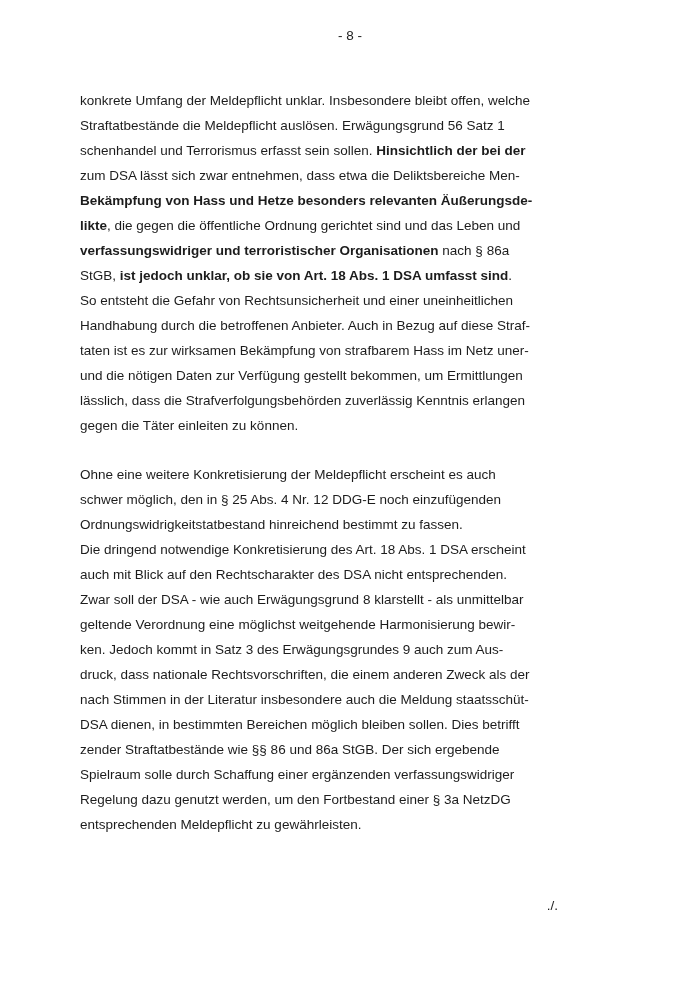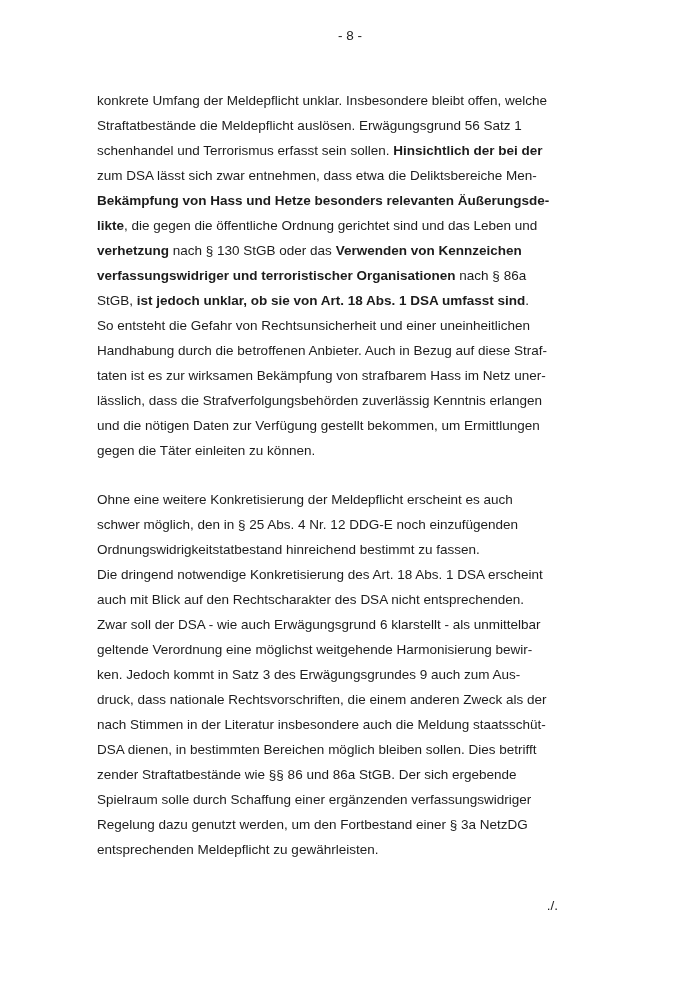--- a/index.html
+++ b/index.html
@@ -28,21 +28,21 @@
     font-size: 13.5px;
     line-height: 16px;
   }
   .document-body {
     position: absolute;
     top: 88px;
     left: 80px;
     width: 502px;
     font-size: 13.5px;
   }
-  .paragraph { margin: 0 0 24px 17px; }
+  .paragraph { margin: 0 0 24px 0; }
   .line {
     white-space: pre;
     line-height: 25px;
     height: 25px;
   }
   .bold { font-weight: bold; }
   .continuation-mark {
     position: absolute;
     left: 80px;
     top: 898px;
@@ -58,37 +58,36 @@
   <div class="page-number">- 8 -</div>
 
   <div class="document-body">
       <div class="paragraph">
         <div class="line"><span>konkrete Umfang der Meldepflicht unklar. Insbesondere bleibt offen, welche</span></div>
         <div class="line"><span>Straftatbestände die Meldepflicht auslösen. Erwägungsgrund 56 Satz 1</span></div>
         <div class="line"><span>schenhandel und Terrorismus erfasst sein sollen. </span><span class="bold">Hinsichtlich der bei der</span></div>
         <div class="line"><span>zum DSA lässt sich zwar entnehmen, dass etwa die Deliktsbereiche Men-</span></div>
         <div class="line"><span class="bold">Bekämpfung von Hass und Hetze besonders relevanten Äußerungsde-</span></div>
         <div class="line"><span class="bold">likte</span><span>, die gegen die öffentliche Ordnung gerichtet sind und das Leben und</span></div>
-        <div class="line"><span class="bold">verhetzung</span><span> nach § 130 StGB oder das </span><span class="bold">Verwenden von Kennzeichen</span></div>
         <div class="line"><span class="bold">verfassungswidriger und terroristischer Organisationen</span><span> nach § 86a</span></div>
         <div class="line"><span>StGB, </span><span class="bold">ist jedoch unklar, ob sie von Art. 18 Abs. 1 DSA umfasst sind</span><span>.</span></div>
         <div class="line"><span>So entsteht die Gefahr von Rechtsunsicherheit und einer uneinheitlichen</span></div>
         <div class="line"><span>Handhabung durch die betroffenen Anbieter. Auch in Bezug auf diese Straf-</span></div>
         <div class="line"><span>taten ist es zur wirksamen Bekämpfung von strafbarem Hass im Netz uner-</span></div>
+        <div class="line"><span>und die nötigen Daten zur Verfügung gestellt bekommen, um Ermittlungen</span></div>
         <div class="line"><span>lässlich, dass die Strafverfolgungsbehörden zuverlässig Kenntnis erlangen</span></div>
-        <div class="line"><span>und die nötigen Daten zur Verfügung gestellt bekommen, um Ermittlungen</span></div>
         <div class="line"><span>gegen die Täter einleiten zu können.</span></div>
       </div>
       <div class="paragraph">
         <div class="line"><span>Ohne eine weitere Konkretisierung der Meldepflicht erscheint es auch</span></div>
         <div class="line"><span>schwer möglich, den in § 25 Abs. 4 Nr. 12 DDG-E noch einzufügenden</span></div>
         <div class="line"><span>Ordnungswidrigkeitstatbestand hinreichend bestimmt zu fassen.</span></div>
         <div class="line"><span>Die dringend notwendige Konkretisierung des Art. 18 Abs. 1 DSA erscheint</span></div>
         <div class="line"><span>auch mit Blick auf den Rechtscharakter des DSA nicht entsprechenden.</span></div>
-        <div class="line"><span>Zwar soll der DSA - wie auch Erwägungsgrund 6 klarstellt - als unmittelbar</span></div>
+        <div class="line"><span>Zwar soll der DSA - wie auch Erwägungsgrund 8 klarstellt - als unmittelbar</span></div>
         <div class="line"><span>geltende Verordnung eine möglichst weitgehende Harmonisierung bewir-</span></div>
         <div class="line"><span>ken. Jedoch kommt in Satz 3 des Erwägungsgrundes 9 auch zum Aus-</span></div>
         <div class="line"><span>druck, dass nationale Rechtsvorschriften, die einem anderen Zweck als der</span></div>
         <div class="line"><span>nach Stimmen in der Literatur insbesondere auch die Meldung staatsschüt-</span></div>
         <div class="line"><span>DSA dienen, in bestimmten Bereichen möglich bleiben sollen. Dies betrifft</span></div>
         <div class="line"><span>zender Straftatbestände wie §§ 86 und 86a StGB. Der sich ergebende</span></div>
         <div class="line"><span>Spielraum solle durch Schaffung einer ergänzenden verfassungswidriger</span></div>
         <div class="line"><span>Regelung dazu genutzt werden, um den Fortbestand einer § 3a NetzDG</span></div>
         <div class="line"><span>entsprechenden Meldepflicht zu gewährleisten.</span></div>
       </div>

